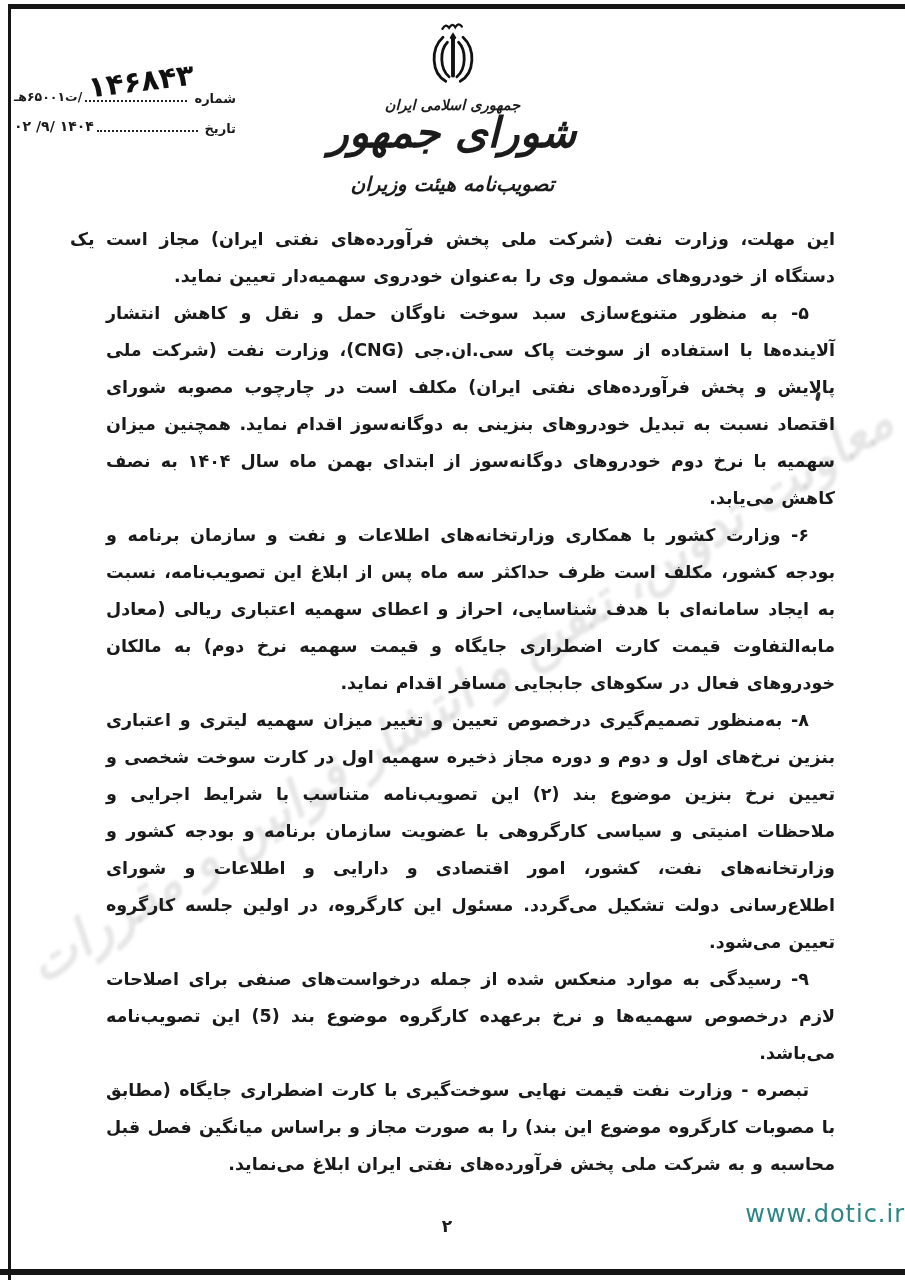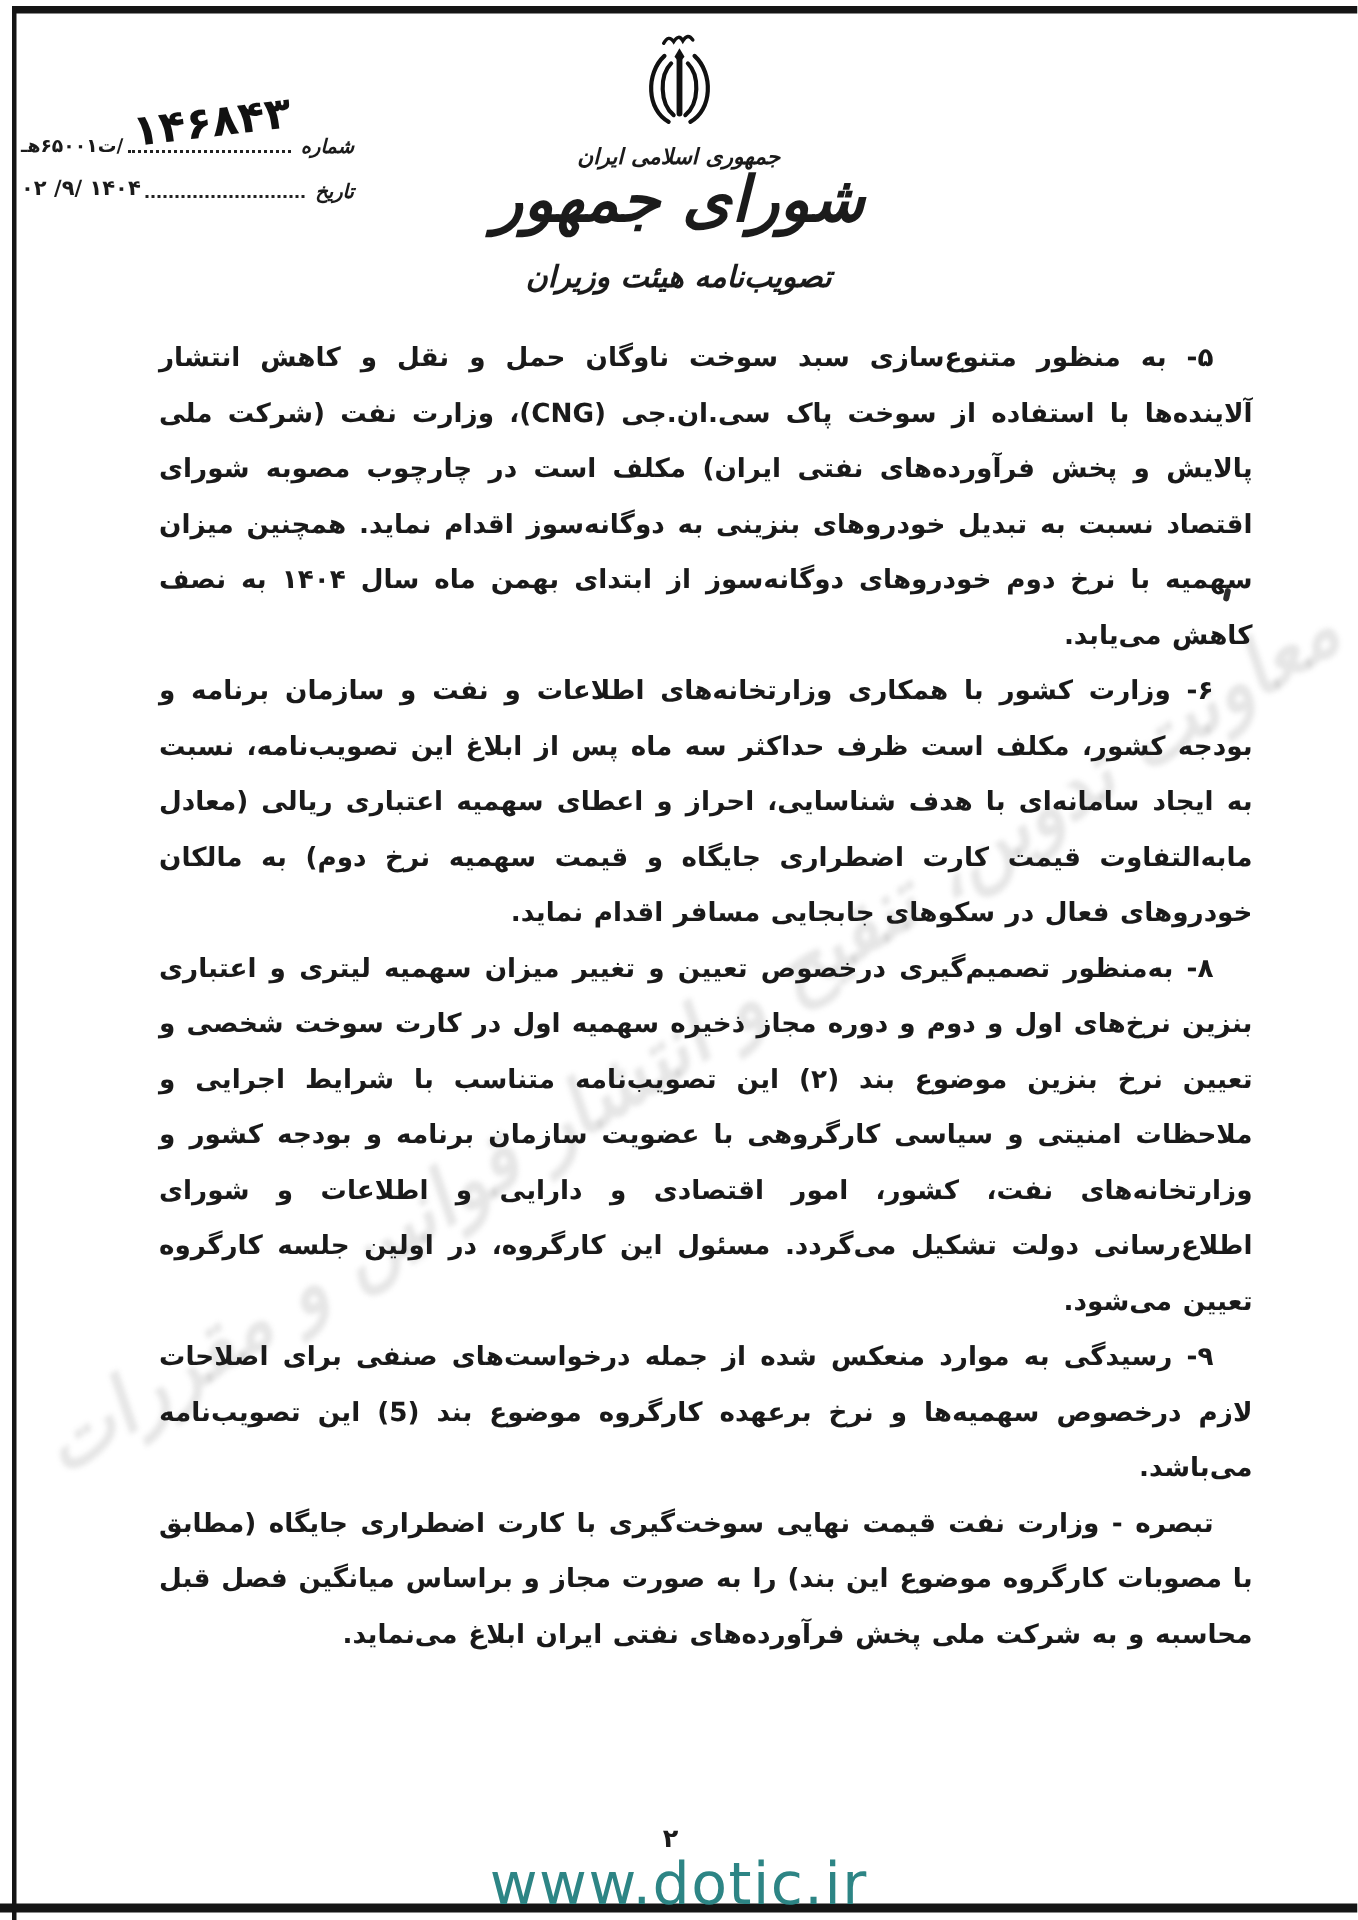--- a/index.html
+++ b/index.html
@@ -41,21 +41,21 @@
   }
   .doctype {
     position:absolute; left:0; width:100%; top:172px;
     font-size:20px; font-weight:bold; font-style:italic;
     direction:rtl;
   }
 
   
   .refblock { position:absolute; left:14px; top:76px; width:222px; direction:rtl; }
   .refrow { display:flex; align-items:flex-end; height:30px; }
-  .reflabel { font-size:13px; font-weight:bold; font-style:italic; padding-left:4px; }
+  .reflabel { font-size:13px; font-weight:bold; padding-left:4px; }
   .dots { flex:1 1 auto; border-bottom:2px dotted #222; margin:0 3px 4px 3px; height:14px; }
   .refsuffix { font-size:12.5px; font-weight:bold; padding-bottom:2px; white-space:nowrap;text-align:right; }
   .refdate { font-size:14px; font-weight:bold; padding-bottom:2px; white-space:nowrap; letter-spacing:1px; }
   .handwritten {
     position:absolute; right:42px; top:-12px;
     font-size:29px; font-weight:bold;
     transform:rotate(-7deg); letter-spacing:3px;
     color:#111;
   }
 
@@ -73,22 +73,22 @@
     position:absolute; left:816px; top:392px; width:4px; height:9px;
     background:#2c2c2c; border-radius:2px; transform:rotate(12deg);
   }
 
   
   .pagenum {
     position:absolute; left:432px; top:1216px; width:30px;
     text-align:center; font-size:17px; font-weight:bold;
   }
   .site {
-    position:absolute; left:0; top:1234px; width:100%;
-    text-align:center; font-size:39px; letter-spacing:1px;
+    position:absolute; left:0; top:1200px; width:100%;
+    text-align:right; font-size:24px; letter-spacing:1px;
   }
 </style>
 </head>
 <body>
 
 <div class="page">
 
   <div class="rule-top"></div>
   <div class="rule-left"></div>
   <div class="rule-bottom"></div>
@@ -122,20 +122,21 @@
     </div>
     <div class="refrow">
       <span class="reflabel">تاریخ</span>
       <span class="dots"></span>
       <span class="refdate">۱۴۰۴ /۹/ ۰۲</span>
     </div>
     <div class="handwritten">۱۴۶۸۴۳</div>
   </div>
 
   <main class="bodytext" id="paragraphs">
+      <p class="">این مهلت، وزارت نفت (شرکت ملی پخش فرآورده‌های نفتی ایران) مجاز است یک دستگاه از خودروهای مشمول وی را به‌عنوان خودروی سهمیه‌دار تعیین نماید.</p>
       <p class="indent">۵- به منظور متنوع‌سازی سبد سوخت ناوگان حمل و نقل و کاهش انتشار آلاینده‌ها با استفاده از سوخت پاک سی.ان.جی (CNG)، وزارت نفت (شرکت ملی پالایش و پخش فرآورده‌های نفتی ایران) مکلف است در چارچوب مصوبه شورای اقتصاد نسبت به تبدیل خودروهای بنزینی به دوگانه‌سوز اقدام نماید. همچنین میزان سهمیه با نرخ دوم خودروهای دوگانه‌سوز از ابتدای بهمن ماه سال ۱۴۰۴ به نصف کاهش می‌یابد.</p>
       <p class="indent">۶- وزارت کشور با همکاری وزارتخانه‌های اطلاعات و نفت و سازمان برنامه و بودجه کشور، مکلف است ظرف حداکثر سه ماه پس از ابلاغ این تصویب‌نامه، نسبت به ایجاد سامانه‌ای با هدف شناسایی، احراز و اعطای سهمیه اعتباری ریالی (معادل مابه‌التفاوت قیمت کارت اضطراری جایگاه و قیمت سهمیه نرخ دوم) به مالکان خودروهای فعال در سکوهای جابجایی مسافر اقدام نماید.</p>
       <p class="indent">۸- به‌منظور تصمیم‌گیری درخصوص تعیین و تغییر میزان سهمیه لیتری و اعتباری بنزین نرخ‌های اول و دوم و دوره مجاز ذخیره سهمیه اول در کارت سوخت شخصی و تعیین نرخ بنزین موضوع بند (۲) این تصویب‌نامه متناسب با شرایط اجرایی و ملاحظات امنیتی و سیاسی کارگروهی با عضویت سازمان برنامه و بودجه کشور و وزارتخانه‌های نفت، کشور، امور اقتصادی و دارایی و اطلاعات و شورای اطلاع‌رسانی دولت تشکیل می‌گردد. مسئول این کارگروه، در اولین جلسه کارگروه تعیین می‌شود.</p>
       <p class="indent">۹- رسیدگی به موارد منعکس شده از جمله درخواست‌های صنفی برای اصلاحات لازم درخصوص سهمیه‌ها و نرخ برعهده کارگروه موضوع بند (5) این تصویب‌نامه می‌باشد.</p>
       <p class="indent">تبصره - وزارت نفت قیمت نهایی سوخت‌گیری با کارت اضطراری جایگاه (مطابق با مصوبات کارگروه موضوع این بند) را به صورت مجاز و براساس میانگین فصل قبل محاسبه و به شرکت ملی پخش فرآورده‌های نفتی ایران ابلاغ می‌نماید.</p>
     </main>
 
   <div class="speck"></div>
 
   <div class="pagenum">۲</div>

